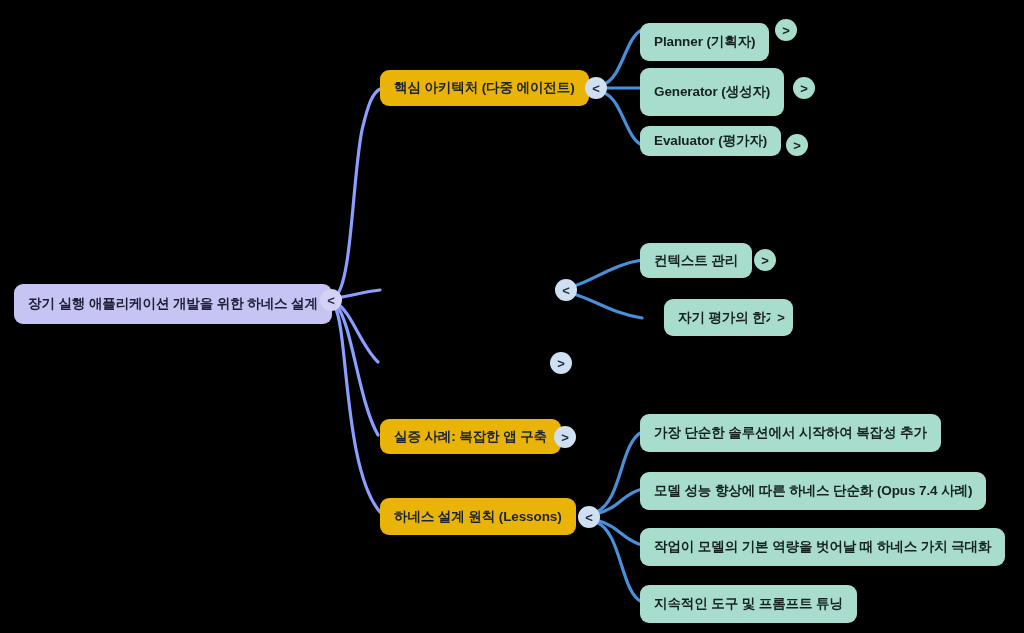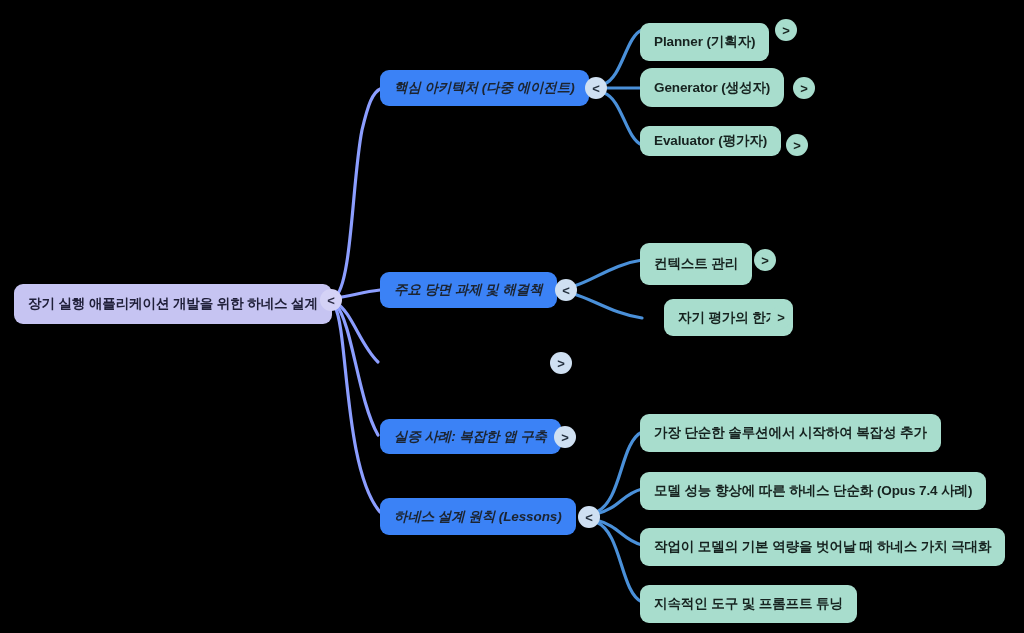--- a/index.html
+++ b/index.html
@@ -35,23 +35,22 @@
     font-weight: 700;
     letter-spacing: -0.1px;
     color: #1d2230;
     z-index: 2;
   }
   .node.root {
     background: #c6c4f2;
     color: #20203a;
   }
   .node.lvl1 {
-    background: #3b82f6;
+    background: #eab308;
     color: #1c2430;
-    font-style: italic;
   }
   .node.lvl2 {
     background: #a8ddcd;
     color: #16221f;
     font-weight: 700;
   }
   .toggle {
     position: absolute;
     width: 22px;
     height: 22px;
@@ -113,36 +112,33 @@
   <div class="node lvl1" style="left:380px; top:70px; height:36px;">
     <span>핵심 아키텍처 (다중 에이전트)</span>
   </div>
   <div class="toggle t-blue" style="left:585px; top:77px;">&lt;</div>
 
   <div class="node lvl2" style="left:640px; top:11px; height:38px;margin-top:12px;">
     <span>Planner (기획자)</span>
   </div>
   <div class="toggle t-green" style="left:775px; top:19px;">&gt;</div>
 
-  <div class="node lvl2" style="left:640px; top:68px; height:39px;border-radius:12px;">
+  <div class="node lvl2" style="left:640px; top:68px; height:48px;">
     <span>Generator (생성자)</span>
   </div>
   <div class="toggle t-green" style="left:793px; top:77px;">&gt;</div>
 
   <div class="node lvl2" style="left:640px; top:126px; height:30px;">
     <span>Evaluator (평가자)</span>
   </div>
   <div class="toggle t-green" style="left:786px; top:134px;">&gt;</div>
 
-  <div class="node lvl1" style="left:380px; top:272px; height:36px;">
-    <span>주요 당면 과제 및 해결책</span>
-  </div>
   <div class="toggle t-blue" style="left:555px; top:279px;">&lt;</div>
 
-  <div class="node lvl2" style="left:640px; top:243px; height:42px;">
+  <div class="node lvl2" style="left:640px; top:243px; height:35px;">
     <span>컨텍스트 관리</span>
   </div>
   <div class="toggle t-green" style="left:754px; top:249px;">&gt;</div>
 
   <div class="node lvl2" style="left:664px; top:299px; height:37px;">
     <span>자기 평가의 한계</span>
   </div>
   <div class="toggle t-green" style="left:770px; top:306px;">&gt;</div>
 
   <div class="toggle t-blue" style="left:550px; top:352px;">&gt;</div>

